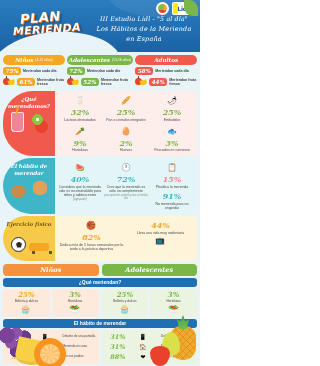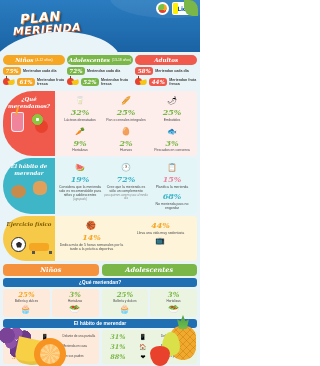--- a/index.html
+++ b/index.html
@@ -416,20 +416,24 @@
       <div class="logo-fruits"></div>
       <div class="logo-word1">PLAN</div>
       <div class="logo-word2">MERIENDA</div>
     </div>
     <div class="brand-badges">
       <div class="badge-5aldia"></div>
       <div class="badge-lidl">
         <span class="lidl-txt">Lidl</span>
       </div>
     </div>
+    <div class="study-title">
+      <div class="l1">III Estudio Lidl - "5 al día"</div>
+      <div class="l2">Los Hábitos de la Merienda en España</div>
+    </div>
     <div class="header-wave"></div>
   </div>
 
   <div class="agegroups">
 
     <div class="agecol">
       <div class="agecol-pill c-ninos">
         <span>Niños</span>
         <span class="ages">(4-12 años)</span>
       </div>
@@ -538,54 +542,54 @@
       <div class="sec-tab-title">El hábito de merendar</div>
       <div class="sec-illus">
         <div class="il-nut1"></div>
           <div class="il-nut2"></div>
       </div>
     </div>
     <div class="sec-body">
       <div class="grid3">
         <div>
           <div class="dat-ic mini-ic">🍉</div>
-          <div class="dat-pct pc-teal">19%</div>
+          <div class="dat-pct pc-teal">40%</div>
           <div class="dat-lbl">Considera que la merienda solo es recomendable para niños y adolescentes</div>
           <div class="dat-sub">(agrupado)</div>
         </div>
         <div>
           <div class="dat-ic mini-ic">🕐</div>
           <div class="dat-pct pc-teal">72%</div>
           <div class="dat-lbl">Cree que la merienda es sólo un complemento</div>
           <div class="dat-sub">para quienes comen poco al medio día</div>
         </div>
         <div>
           <div class="dat-ic mini-ic">📋</div>
           <div class="dat-pct pc-pink">15%</div>
           <div class="dat-lbl">Planifica la merienda</div>
-          <div class="dat-pct pc-teal" style="margin-top:2px">68%</div>
+          <div class="dat-pct pc-teal" style="margin-top:2px">91%</div>
           <div class="dat-lbl">No merienda para no engordar</div>
         </div>
       </div>
     </div>
   </div>
 
   <div class="section secC">
     <div class="sec-tab">
       <div class="sec-tab-title">Ejercicio físico</div>
       <div class="sec-illus">
         <div class="il-ball"></div>
           <div class="il-skate"></div>
       </div>
     </div>
     <div class="sec-body">
       <div class="grid3">
         <div>
           <div class="dat-ic mini-ic">🏀</div>
-          <div class="dat-pct pc-org">14%</div>
+          <div class="dat-pct pc-org">82%</div>
           <div class="dat-lbl">Dedica más de 5 horas semanales por la tarde a la práctica deportiva</div>
         </div>
         <div>
           <div class="dat-pct pc-org">44%</div>
           <div class="dat-lbl">Lleva una vida muy sedentaria</div>
           <div class="dat-ic mini-ic">📺</div>
         </div>
       </div>
     </div>
   </div>

